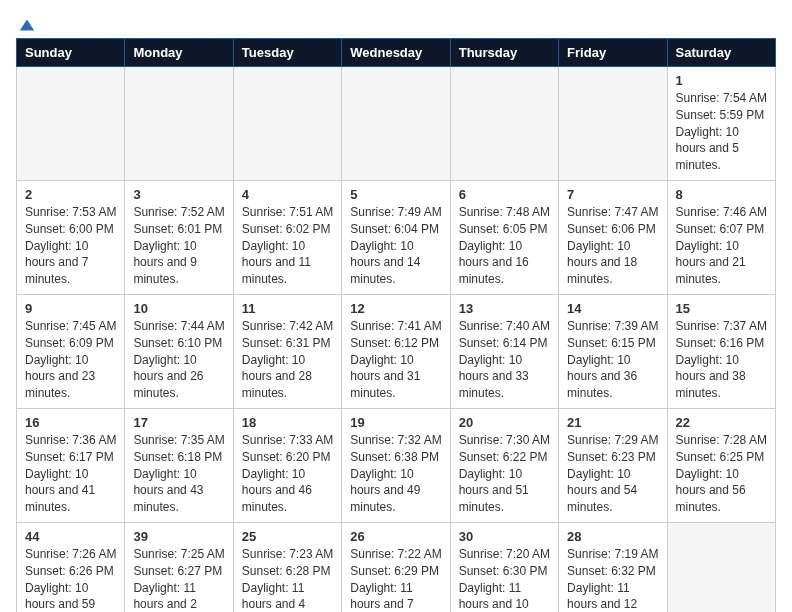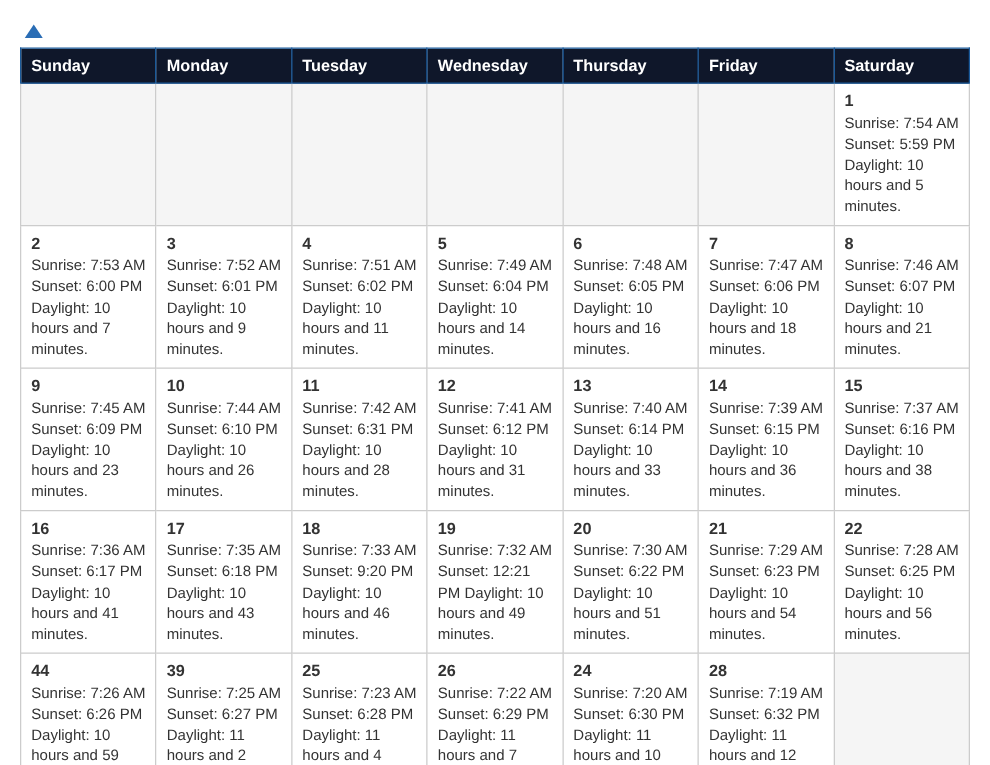--- a/index.html
+++ b/index.html
@@ -236,27 +236,27 @@
         </td>
         <td>
           <div class="day-number">17</div>
           <div class="day-info">Sunrise: 7:35 AM
 Sunset: 6:18 PM
 Daylight: 10 hours and 43 minutes.</div>
         </td>
         <td>
           <div class="day-number">18</div>
           <div class="day-info">Sunrise: 7:33 AM
-Sunset: 9:20 PM
+Sunset: 6:20 PM
 Daylight: 10 hours and 46 minutes.</div>
         </td>
         <td>
           <div class="day-number">19</div>
           <div class="day-info">Sunrise: 7:32 AM
-Sunset: 12:21 PM
+Sunset: 6:38 PM
 Daylight: 10 hours and 49 minutes.</div>
         </td>
         <td>
           <div class="day-number">20</div>
           <div class="day-info">Sunrise: 7:30 AM
 Sunset: 6:22 PM
 Daylight: 10 hours and 51 minutes.</div>
         </td>
         <td>
           <div class="day-number">21</div>
@@ -290,21 +290,21 @@
 Sunset: 6:28 PM
 Daylight: 11 hours and 4 minutes.</div>
         </td>
         <td>
           <div class="day-number">26</div>
           <div class="day-info">Sunrise: 7:22 AM
 Sunset: 6:29 PM
 Daylight: 11 hours and 7 minutes.</div>
         </td>
         <td>
-          <div class="day-number">24</div>
+          <div class="day-number">30</div>
           <div class="day-info">Sunrise: 7:20 AM
 Sunset: 6:30 PM
 Daylight: 11 hours and 10 minutes.</div>
         </td>
         <td>
           <div class="day-number">28</div>
           <div class="day-info">Sunrise: 7:19 AM
 Sunset: 6:32 PM
 Daylight: 11 hours and 12 minutes.</div>
         </td>

